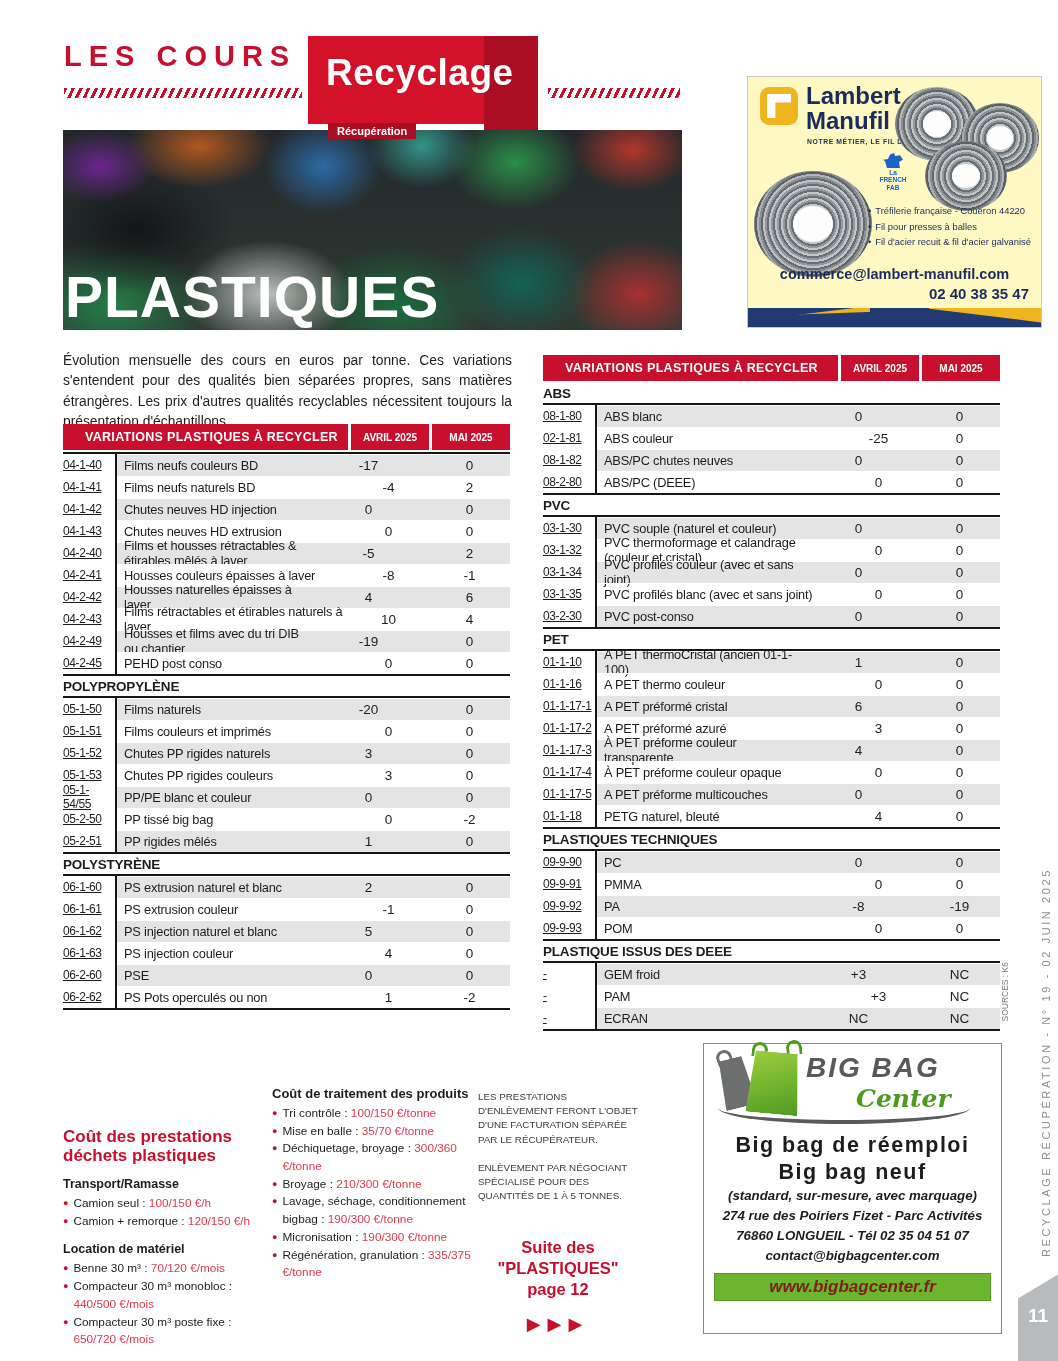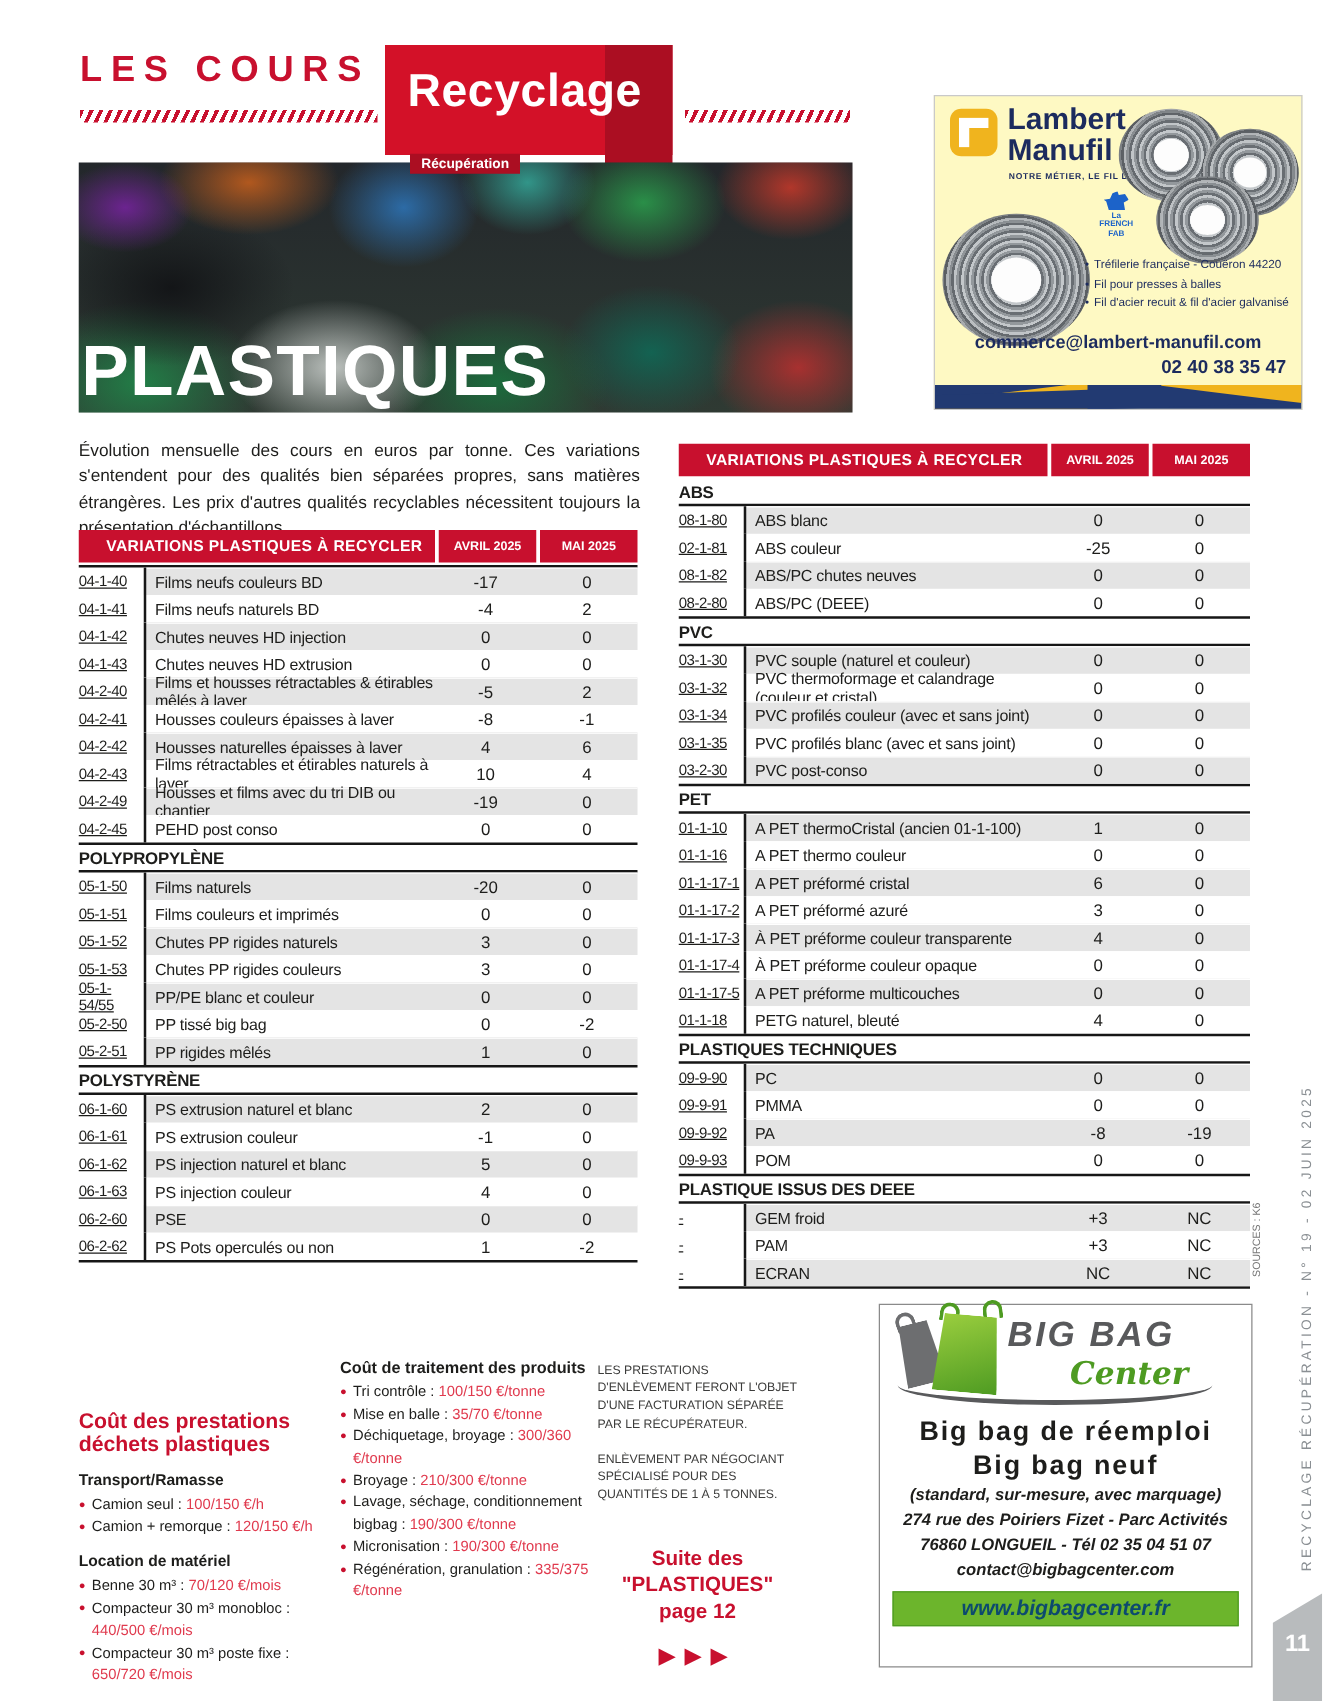--- a/index.html
+++ b/index.html
@@ -87,21 +87,21 @@
   .th-title{flex:1;background:#c8102e;color:#fff;font-weight:700;font-size:12.5px;
             display:flex;align-items:center;padding-left:22px;letter-spacing:0.3px;}
   .th-col{width:78px;margin-left:3px;background:#c8102e;color:#fff;font-weight:700;
           font-size:10px;display:flex;align-items:center;justify-content:center;}
   .section-name{font-weight:800;font-size:13.5px;padding:3px 0 2px;letter-spacing:-0.2px;}
   .section-rows{border-top:2px solid #161616;border-bottom:2px solid #161616;}
   .trow{display:flex;height:22px;align-items:stretch;}
   .trow .code{width:52px;font-size:12px;display:flex;align-items:center;letter-spacing:-0.4px;text-decoration:underline;}
   .trow .rest{flex:1;display:flex;align-items:center;border-left:2px solid #161616;
               box-shadow:0 1px 0 #fff inset;}
-  .trow .rest.stripe{background:#e4e4e4;}
+  .trow .rest.stripe{background:#e4e4e4;gap:20px;}
   .trow .label{flex:1;padding-left:7px;font-size:12.8px;letter-spacing:-0.2px;}
   .trow .val{width:81px;text-align:center;font-size:13.5px;}
   .sources{position:absolute;left:1000px;top:962px;writing-mode:vertical-rl;
            transform:rotate(180deg);font-size:8.5px;color:#777;}
 
   
   .prest{position:absolute;left:63px;top:1086px;width:202px;margin-top:41px;}
   .prest-title{color:#c8102e;font-weight:800;font-size:17px;line-height:1.12;}
   .group-heading{font-weight:700;font-size:12.5px;margin:12px 0 4px;}
   .cost-item{display:flex;gap:5px;font-size:11.8px;line-height:1.5;}
@@ -133,21 +133,21 @@
   .bb-title{position:absolute;left:102px;top:8px;color:#58595b;font-weight:900;
             font-style:italic;font-size:28px;letter-spacing:2px;}
   .bb-center{position:absolute;left:152px;top:40px;color:#4e9b22;font-weight:700;
             font-style:italic;font-family:"DejaVu Serif",serif;font-size:25px;}
   .bb-swoosh{position:absolute;left:14px;top:48px;width:252px;height:28px;
             border-bottom:4px solid #595a5c;border-radius:50%;}
   .bb-lines{text-align:center;}
   .bb-h{font-weight:800;font-size:21.5px;letter-spacing:1.5px;line-height:1.25;}
   .bb-t{font-weight:700;font-style:italic;font-size:13.3px;line-height:1.5;}
   .bb-web{margin:7px 10px 0;background:#6cb52c;border:1px solid #4e9b22;text-align:center;
-          font-style:italic;font-weight:800;font-size:17px;color:#0c4a6e;padding:3px 0;}
+          font-style:italic;font-weight:800;font-size:17px;color:#7f1d1d;padding:3px 0;}
 
   
   .edge-text{position:absolute;right:6px;top:752px;height:505px;writing-mode:vertical-rl;
              transform:rotate(180deg);font-size:11px;letter-spacing:2.6px;color:#8a8f93;
              white-space:nowrap;}
   .page-tab{position:absolute;right:0;bottom:0;width:40px;height:92px;background:#b8bbbd;
             clip-path:polygon(0 32%,100% 6%,100% 100%,0 100%);}
   .page-num{margin-top:36px;text-align:center;color:#fff;font-weight:700;font-size:19px;}
 </style>
 </head>

